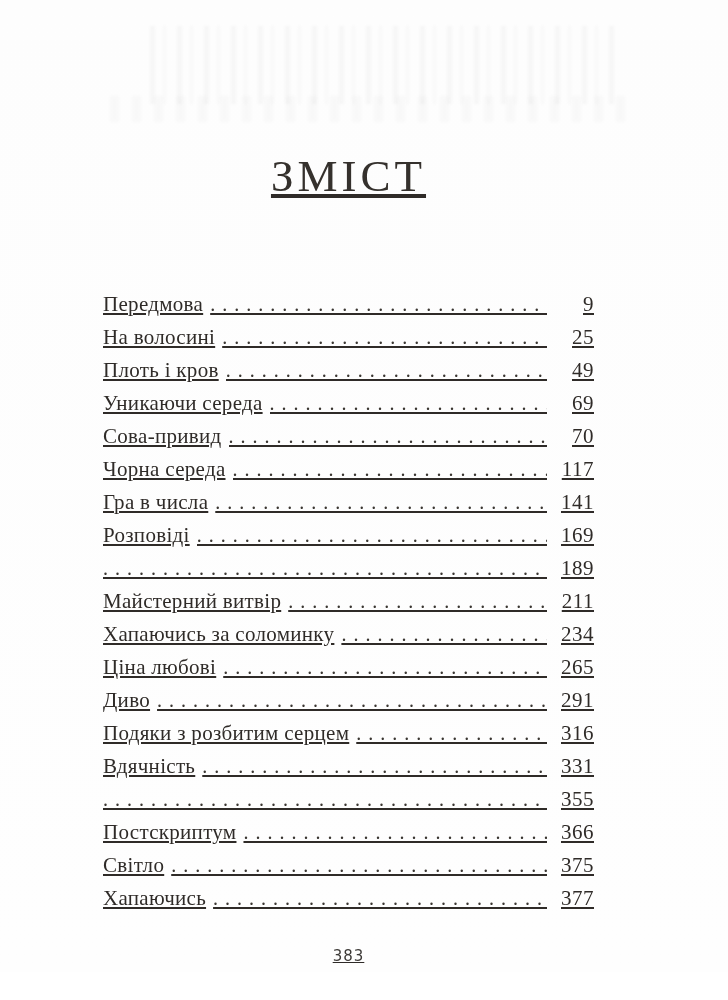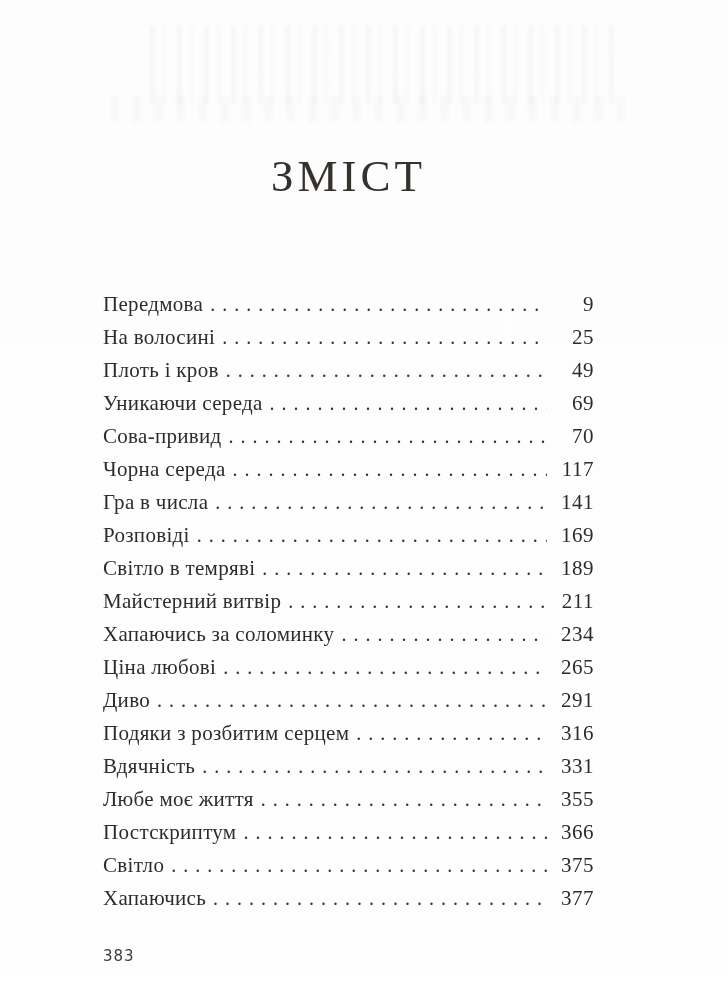--- a/index.html
+++ b/index.html
@@ -12,20 +12,21 @@
     background: #ffffff;
     overflow: hidden;
   }
   .page {
     position: relative;
     width: 728px;
     height: 972px;
     background: linear-gradient(180deg, #fdfdfd 0%, #fefefe 100%);
     font-family: "Liberation Serif", serif;
     color: #2f2b28;
+    text-decoration: underline;
   }
   
   .ghost {
     position: absolute;
     top: 26px;
     left: 150px;
     width: 470px;
     height: 78px;
     opacity: 0.05;
     filter: blur(1.5px);
@@ -89,21 +90,21 @@
   }
   .toc-row .num {
     flex: none;
     min-width: 42px;
     padding-left: 5px;
     text-align: right;
     letter-spacing: 0.5px;
   }
   .folio {
     margin-top: 32px;
-    text-align: left;
+    text-align: center;
     font-family: "DejaVu Sans", sans-serif;
     font-size: 15px;
     letter-spacing: 1px;
     color: #3d3a37;
   }
 </style>
 </head>
 <body>
 
 <div class="page">
@@ -158,21 +159,20 @@
     <span class="num">141</span>
   </div>
 
   <div class="toc-row">
     <span class="t">Розповіді</span>
     <span class="leader"></span>
     <span class="num">169</span>
   </div>
 
   <div class="toc-row">
-    <span class="t">Світло в темряві</span>
     <span class="leader"></span>
     <span class="num">189</span>
   </div>
 
   <div class="toc-row">
     <span class="t">Майстерний витвір</span>
     <span class="leader"></span>
     <span class="num">211</span>
   </div>
 
@@ -200,21 +200,20 @@
     <span class="num">316</span>
   </div>
 
   <div class="toc-row">
     <span class="t">Вдячність</span>
     <span class="leader"></span>
     <span class="num">331</span>
   </div>
 
   <div class="toc-row">
-    <span class="t">Любе моє життя</span>
     <span class="leader"></span>
     <span class="num">355</span>
   </div>
 
   <div class="toc-row">
     <span class="t">Постскриптум</span>
     <span class="leader"></span>
     <span class="num">366</span>
   </div>
 

